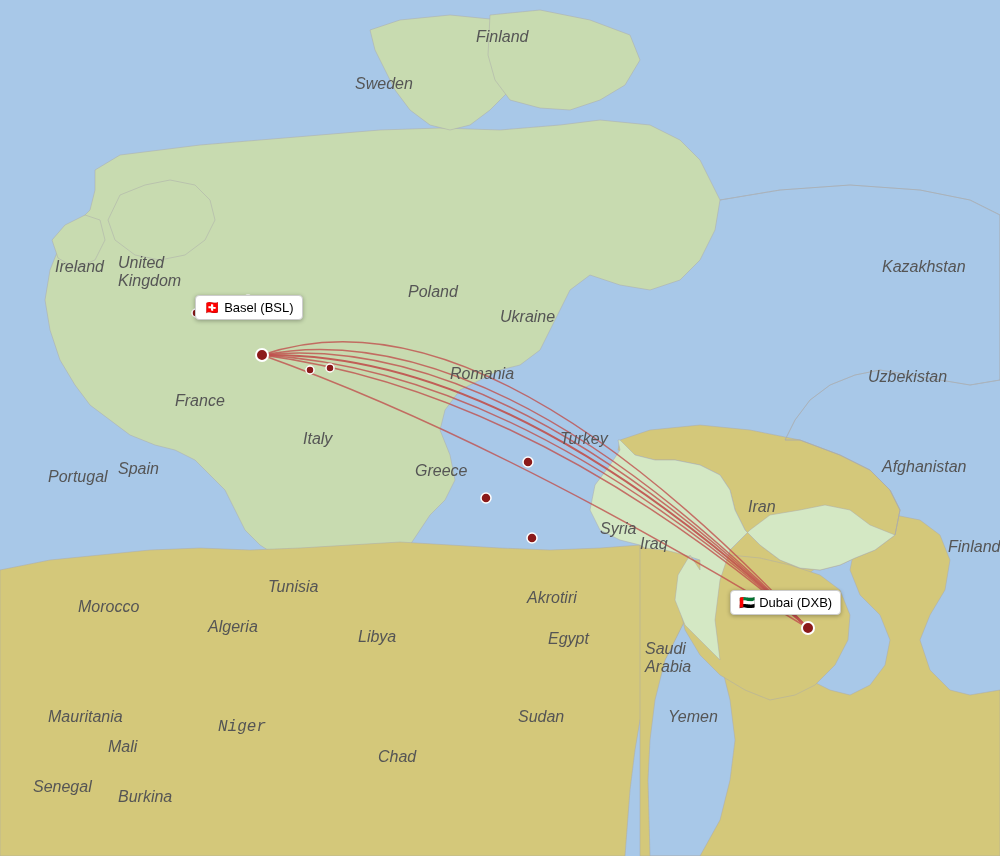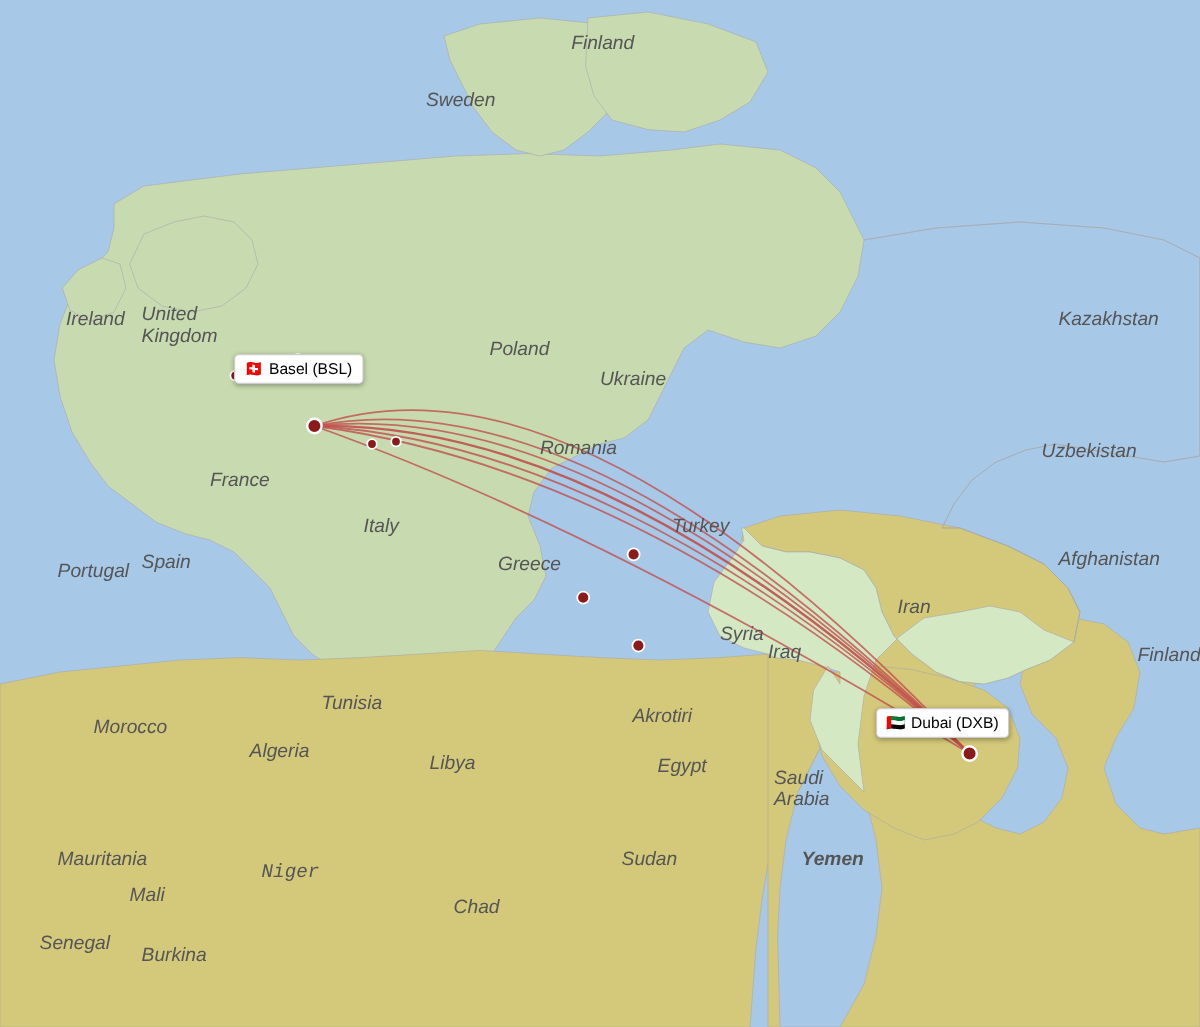--- a/index.html
+++ b/index.html
@@ -137,14 +137,14 @@
   <span class="country-label" style="left:208px; top:618px;">Algeria</span>
   <span class="country-label" style="left:78px; top:598px;">Morocco</span>
   <span class="country-label" style="left:268px; top:578px;">Tunisia</span>
   <span class="country-label" style="left:518px; top:708px;">Sudan</span>
   <span class="country-label" style="left:378px; top:748px;">Chad</span>
   <span class="country-label" style="left:218px; top:718px;font-family:Liberation Mono, monospace;">Niger</span>
   <span class="country-label" style="left:108px; top:738px;">Mali</span>
   <span class="country-label" style="left:48px; top:708px;">Mauritania</span>
   <span class="country-label" style="left:33px; top:778px;">Senegal</span>
   <span class="country-label" style="left:118px; top:788px;">Burkina</span>
-  <span class="country-label" style="left:668px; top:708px;font-weight:bold;">Yemen</span>
+  <span class="country-label" style="left:668px; top:708px;">Yemen</span>
 </div>
 
 </body></html>

